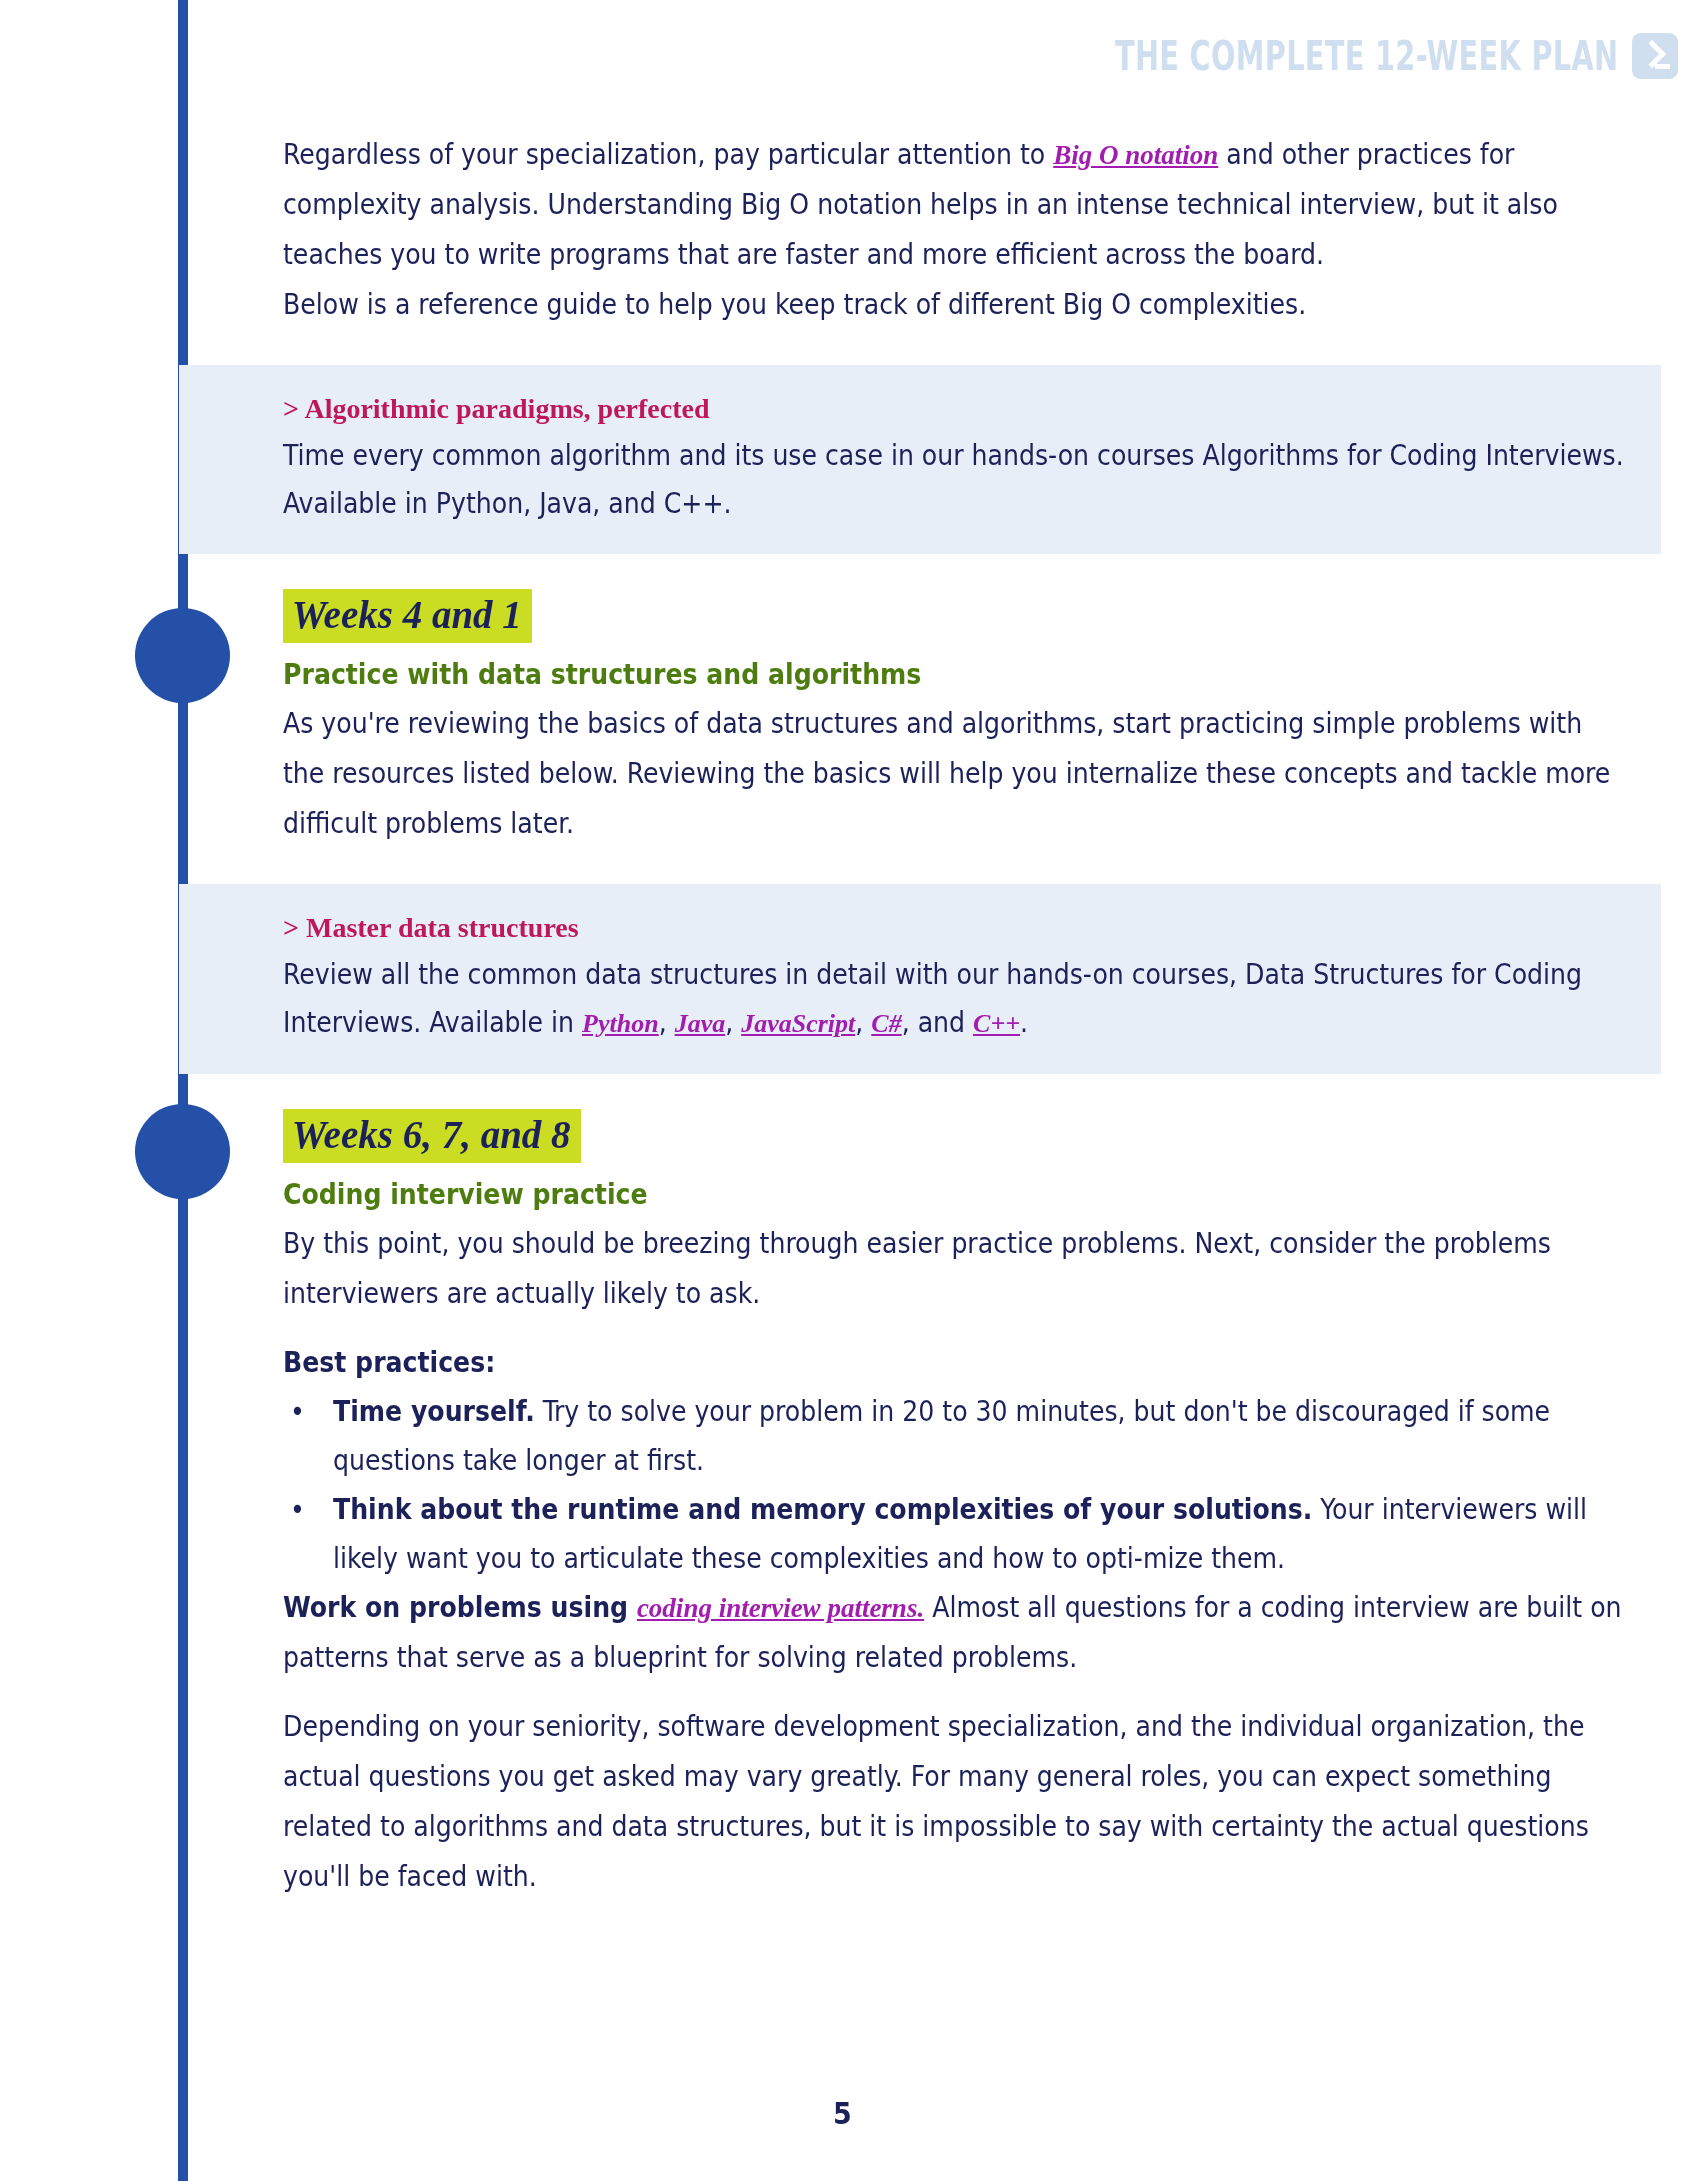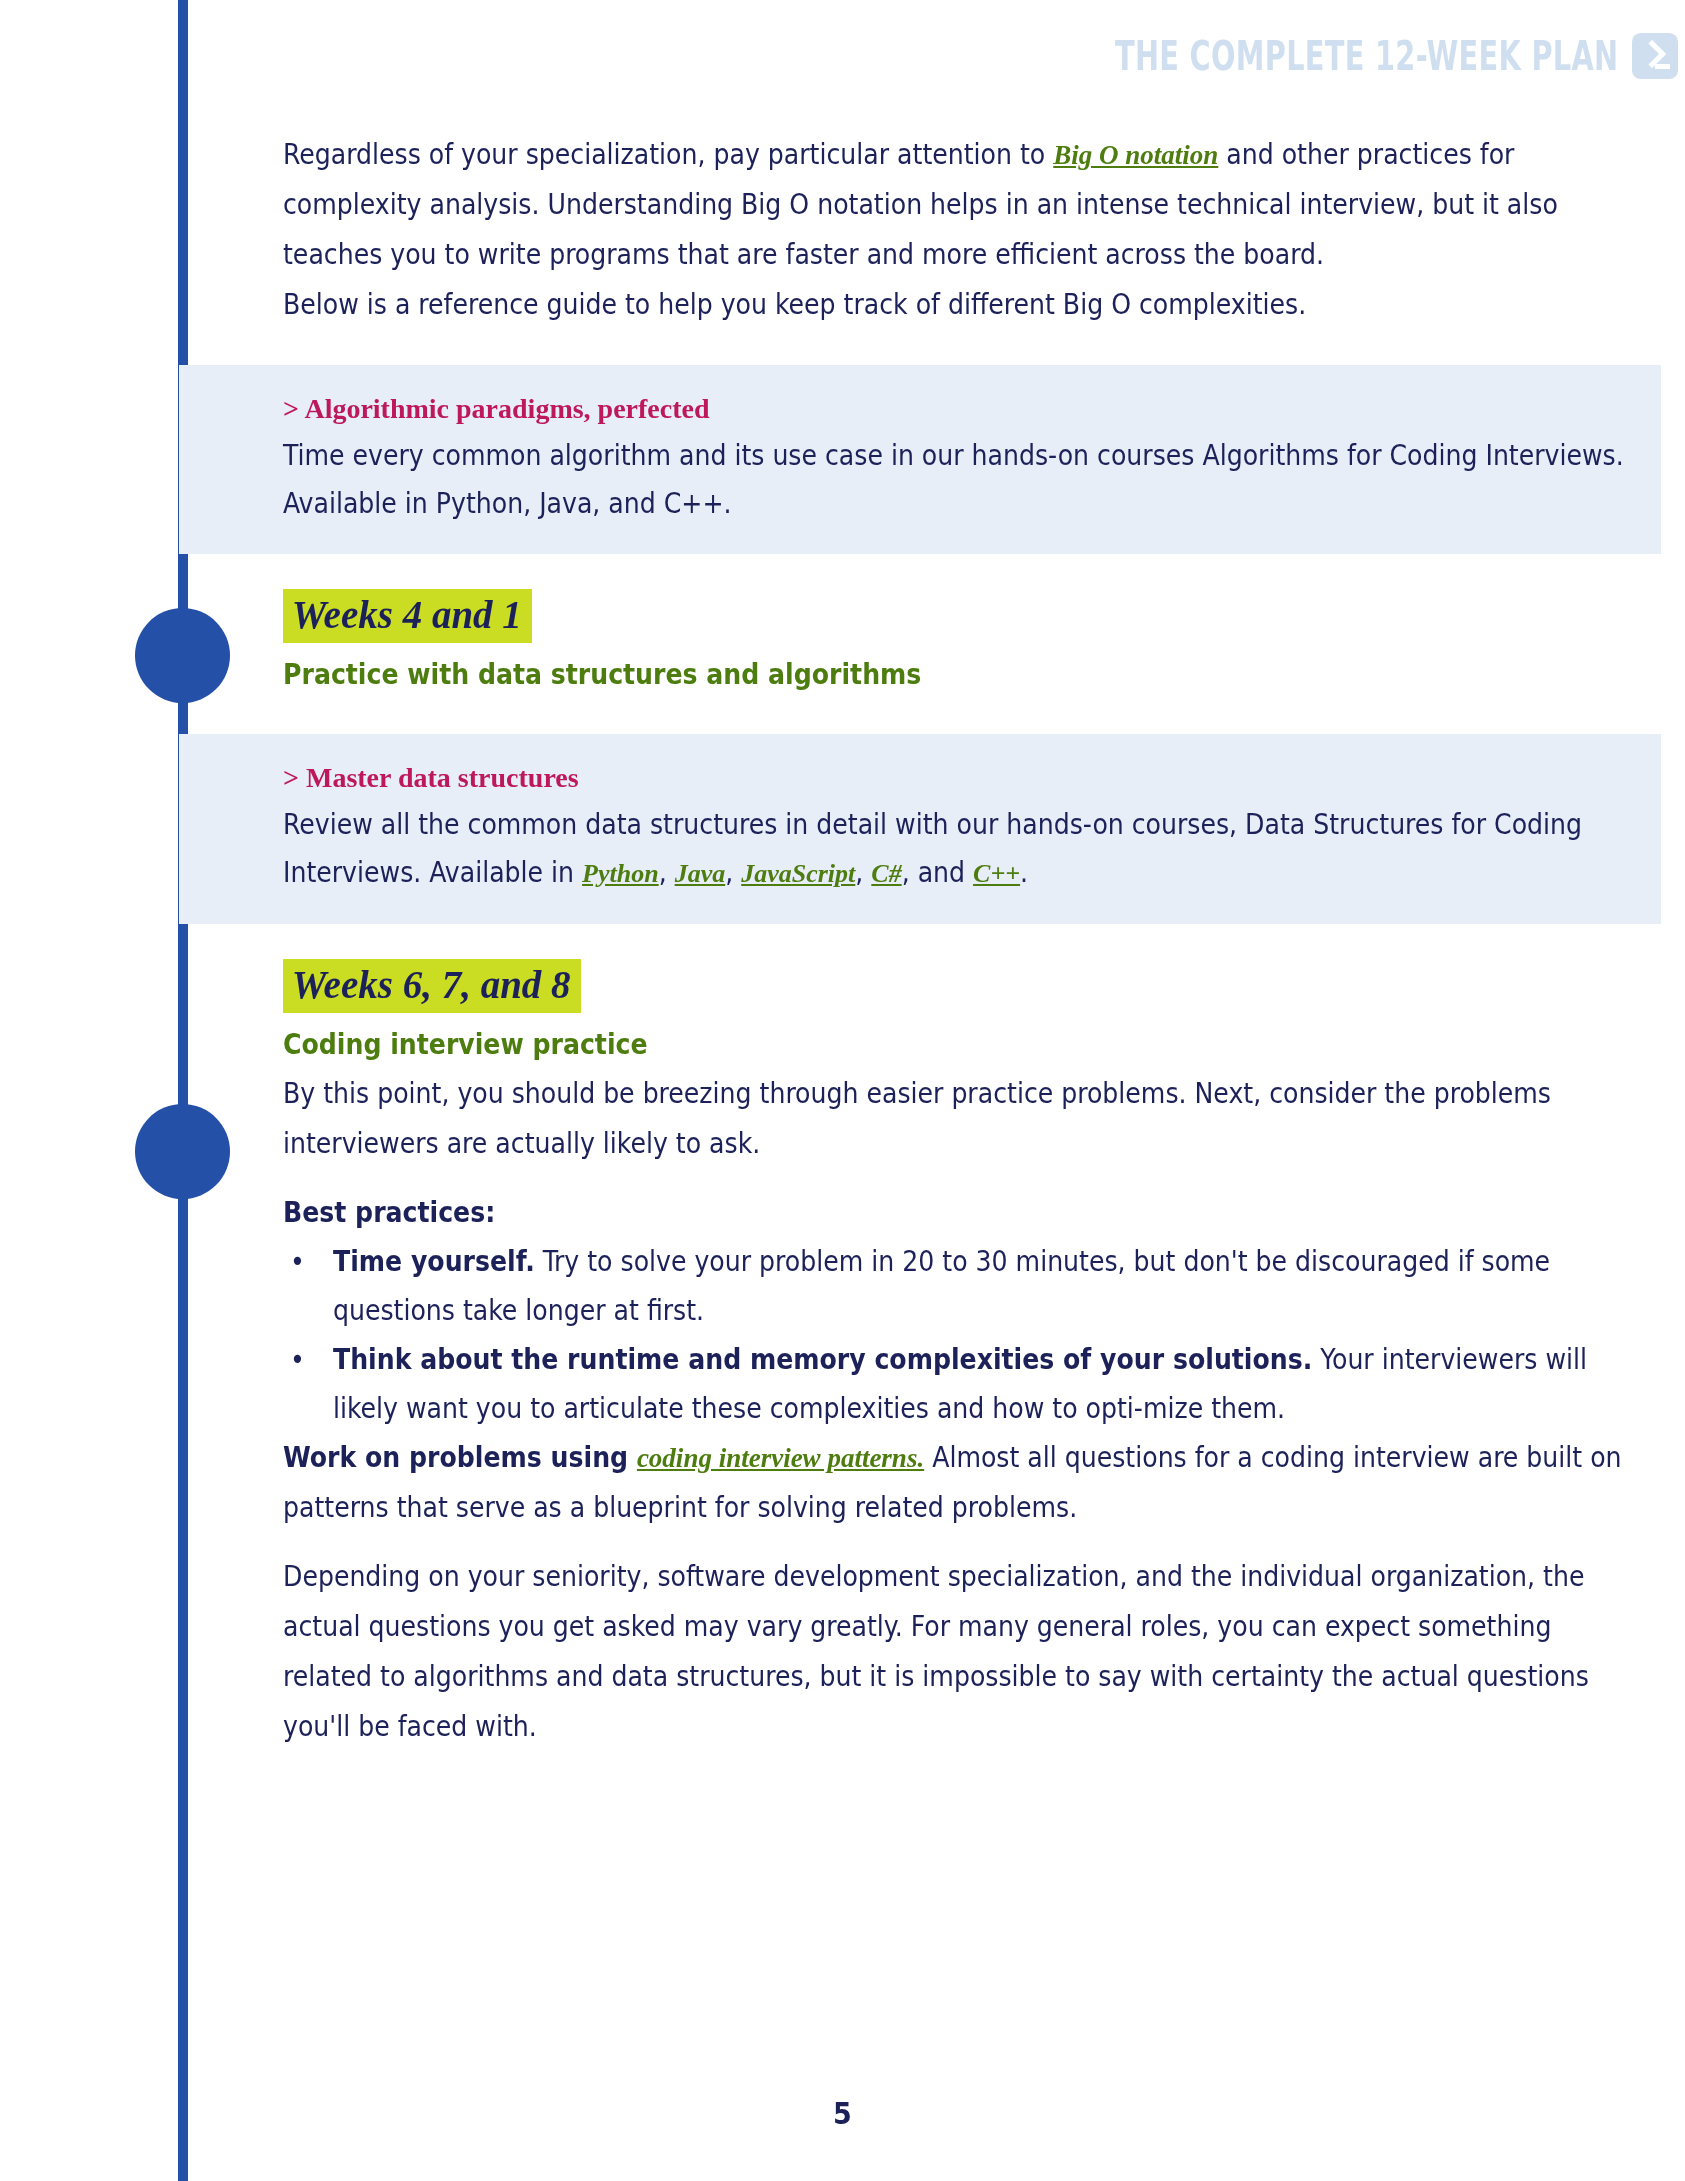--- a/index.html
+++ b/index.html
@@ -104,21 +104,21 @@
     font-size: 28px;
     line-height: 50px;
     margin: 0;
     font-family: "DejaVu Sans Condensed", "Liberation Sans Narrow", "Liberation Sans", sans-serif;
   }
   .para.tight { margin-top: 0; }
   .spacer-md { height: 35px; }
   .spacer-sm { height: 19.3px; }
 
   a.doclink, .doclink {
-    color: #4d7c0f;
+    color: #a21caf;
     font-family: "Liberation Serif", "DejaVu Serif", serif;
     font-weight: bold;
     font-style: italic;
     font-size: 27px;
     text-align: right;
   }
   .doclink.small {
     font-size: 26px;
   }
 
@@ -239,20 +239,21 @@
 
   <div class="callout">
     <p class="callout-title">&gt; Algorithmic paradigms, perfected</p>
     <p class="callout-body">Time every common algorithm and its use case in our hands-on courses Algorithms for Coding Interviews. Available in Python, Java, and C++.</p>
   </div>
 
   <div class="spacer-md"></div>
 
   <h2 class="week-heading">Weeks 4 and 1</h2>
   <p class="sub-heading">Practice with data structures and algorithms</p>
+  <p class="para">As you're reviewing the basics of data structures and algorithms, start practicing simple problems with the resources listed below. Reviewing the basics will help you internalize these concepts and tackle more difficult problems later.</p>
 
   <div class="spacer-md"></div>
 
   <div class="callout">
     <p class="callout-title">&gt; Master data structures</p>
     <p class="callout-body"><span>Review all the common data structures in detail with our hands-on courses, Data Structures for Coding Interviews. Available in </span><a class="doclink small" href="#">Python</a><span>, </span><a class="doclink small" href="#">Java</a><span>, </span><a class="doclink small" href="#">JavaScript</a><span>, </span><a class="doclink small" href="#">C#</a><span>, and </span><a class="doclink small" href="#">C++</a><span>.</span></p>
   </div>
 
   <div class="spacer-md"></div>
 

